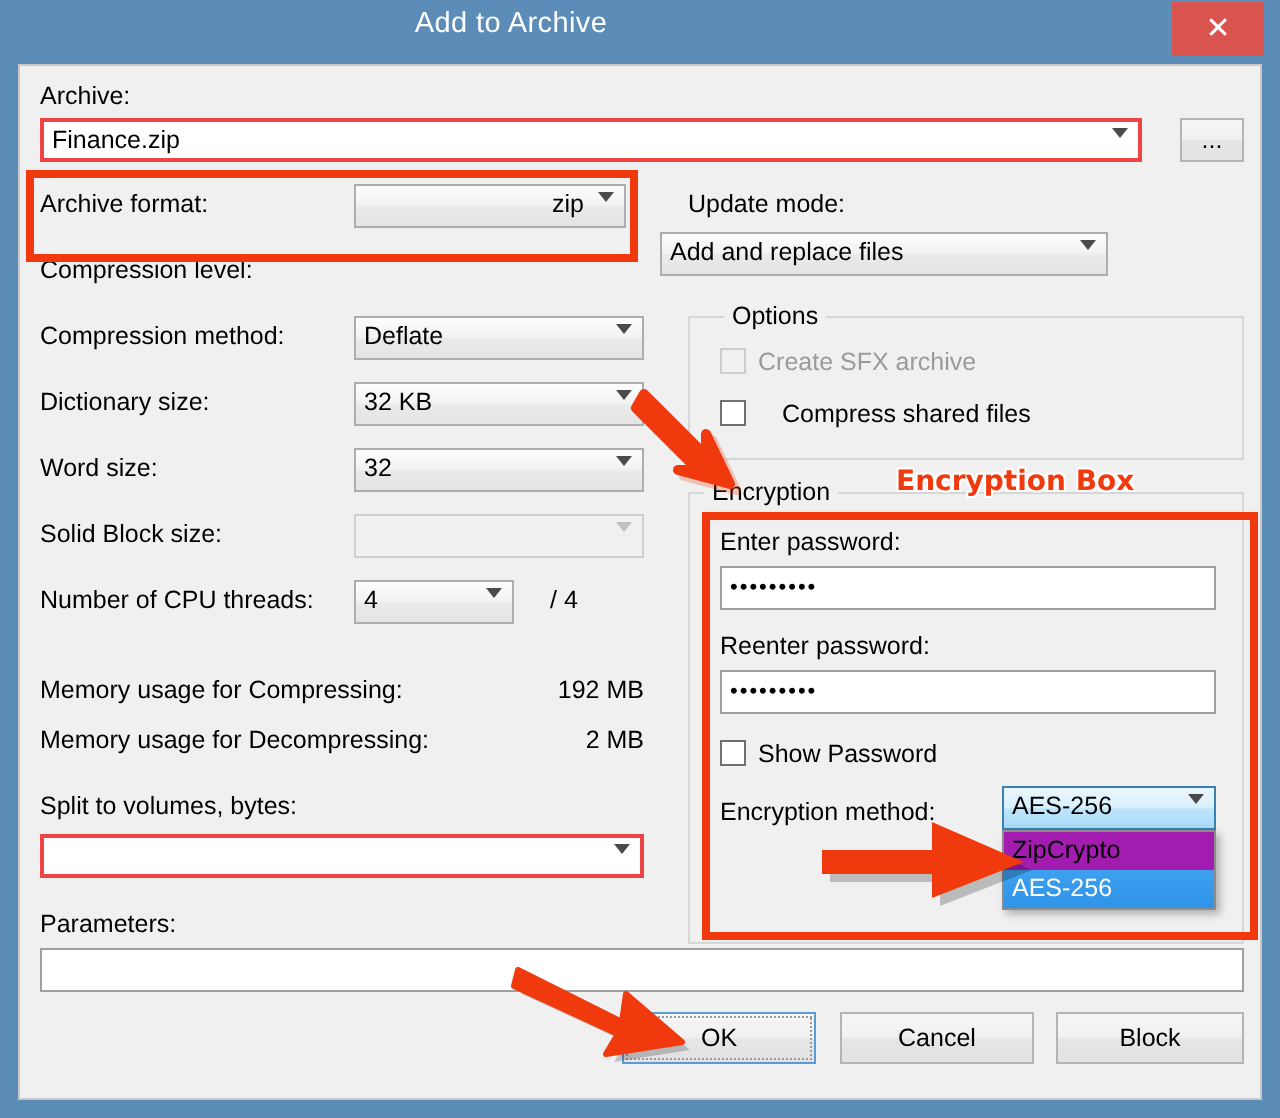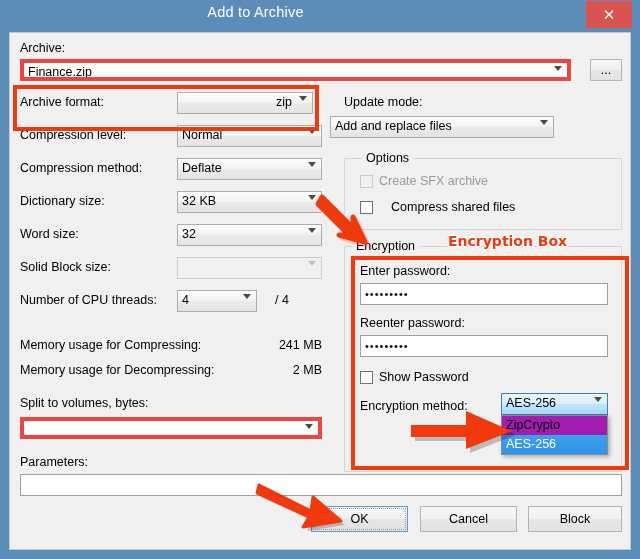--- a/index.html
+++ b/index.html
@@ -47,21 +47,21 @@
   .combo{
     position:absolute;box-sizing:border-box;height:22px;
     background:linear-gradient(to bottom,#fdfdfd 0%,#f2f2f2 48%,#eaeaea 52%,#e4e4e4 100%);
     border:1px solid #adadad;
     font-size:12.5px;color:#000;
     padding:2px 20px 0 4px;
     cursor:pointer;
     overflow:hidden;white-space:nowrap;
   }
   .combo.white{
-    background:#ffffff;border:4px solid #ef4444;
+    background:#ffffff;border:2px solid #ef4444;
   }
   .combo.disabled{
     background:#f0f0f0;border:1px solid #cfcfcf;color:#b0b0b0;cursor:default;
   }
   .combo .arrow{
     position:absolute;right:5px;top:3px;
     width:0;height:0;border-left:4px solid transparent;border-right:4px solid transparent;
     border-top:5px solid #4a4a4a;
   }
   .combo.disabled .arrow{border-top-color:#c0c0c0;}
@@ -87,21 +87,21 @@
 
   .groupbox{
     position:absolute;box-sizing:border-box;
     border:1px solid #d6d6d6;
   }
   .group-title{
     position:absolute;background:#f0f0f0;padding:0 4px;
     font-size:12.5px;color:#000;
   }
 
-  .chk-row{position:absolute;display:flex;align-items:center;}
+  .chk-row{position:absolute;display:flex;}
   .chk{
     width:13px;height:13px;box-sizing:border-box;
     background:#fff;border:1px solid #707070;margin-right:6px;
   }
   .chk.disabled{background:#f0f0f0;border-color:#cccccc;}
   .chk-label{font-size:12.5px;color:#000;white-space:nowrap;}
   .chk-label.dim{color:#9a9a9a;}
 
   .val-right{position:absolute;font-size:12.5px;color:#000;text-align:right;}
 
@@ -166,24 +166,20 @@
       <span>...</span>
     </div>
 
     <div class="lbl" style="left:10px;top:62px;">Archive format:</div>
     <div class="combo" style="left:167px;top:59px;width:136px;text-align:right;">
       <span>zip</span>
       <span class="arrow"></span>
     </div>
 
     <div class="lbl" style="left:10px;top:95px;">Compression level:</div>
-    <div class="combo" style="left:167px;top:92px;width:145px;">
-      <span>Normal</span>
-      <span class="arrow"></span>
-    </div>
 
     <div class="lbl" style="left:10px;top:128px;">Compression method:</div>
     <div class="combo" style="left:167px;top:125px;width:145px;">
       <span>Deflate</span>
       <span class="arrow"></span>
     </div>
 
     <div class="lbl" style="left:10px;top:161px;">Dictionary size:</div>
     <div class="combo" style="left:167px;top:158px;width:145px;">
       <span>32 KB</span>
@@ -203,21 +199,21 @@
     </div>
 
     <div class="lbl" style="left:10px;top:260px;">Number of CPU threads:</div>
     <div class="combo" style="left:167px;top:257px;width:80px;">
       <span>4</span>
       <span class="arrow"></span>
     </div>
     <div class="lbl" style="left:265px;top:260px;">/ 4</div>
 
     <div class="lbl" style="left:10px;top:305px;">Memory usage for Compressing:</div>
-    <div class="val-right" style="left:190px;top:305px;width:122px;">241 MB</div>
+    <div class="val-right" style="left:190px;top:305px;width:122px;">192 MB</div>
 
     <div class="lbl" style="left:10px;top:330px;">Memory usage for Decompressing:</div>
     <div class="val-right" style="left:190px;top:330px;width:122px;">2 MB</div>
 
     <div class="lbl" style="left:10px;top:363px;">Split to volumes, bytes:</div>
     <div class="combo white" style="left:10px;top:384px;width:302px;">
       <span></span>
       <span class="arrow"></span>
     </div>
 

